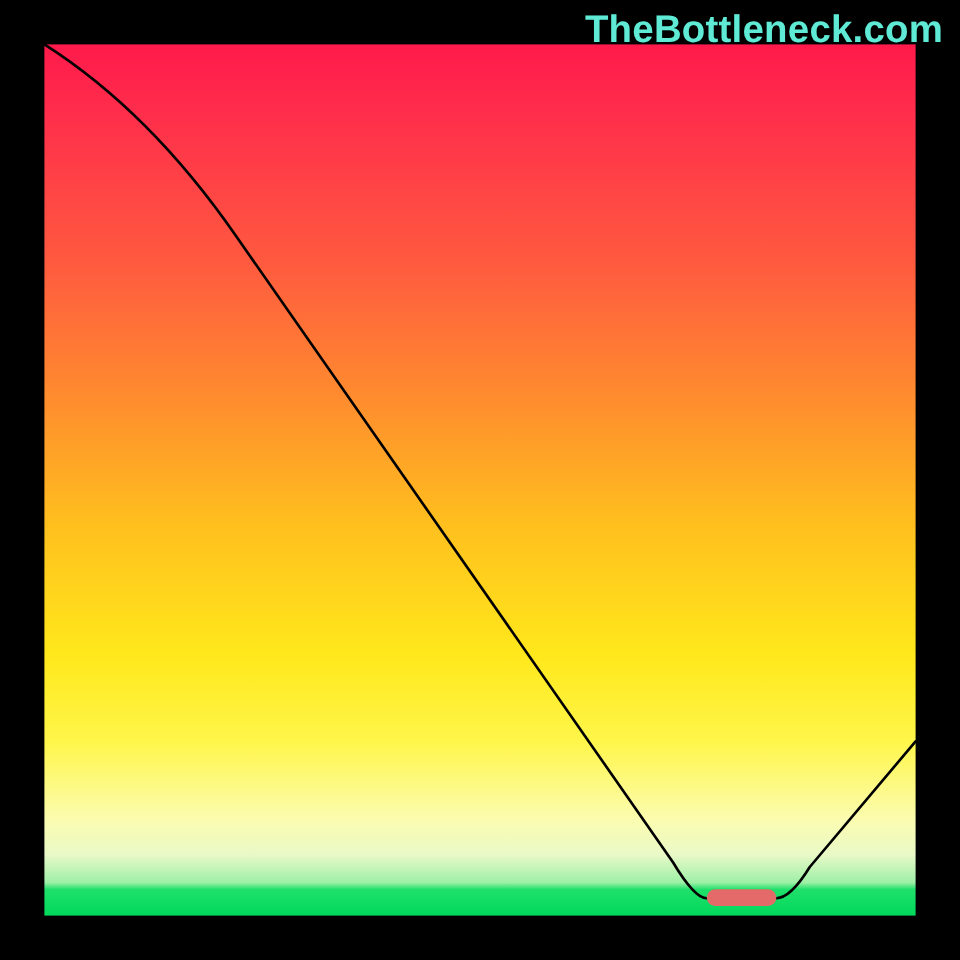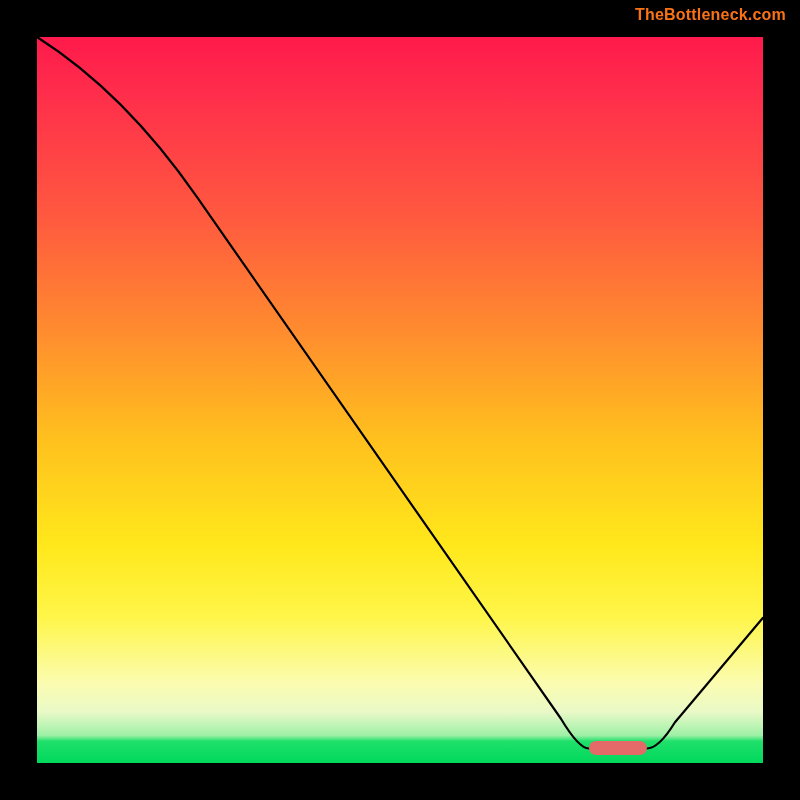--- a/index.html
+++ b/index.html
@@ -14,22 +14,22 @@
   .frame {
     position: relative;
     width: 800px;
     height: 800px;
     background: #000;
   }
   .watermark {
     position: absolute;
     top: 6px;
     right: 14px;
-    color: #f97316;
-    font-size: 16px;
+    color: #5eead4;
+    font-size: 32px;
     font-weight: 600;
     letter-spacing: 0.2px;
     user-select: none;
   }
   .plot {
     position: absolute;
     left: 37px;
     top: 37px;
     width: 726px;
     height: 726px;

